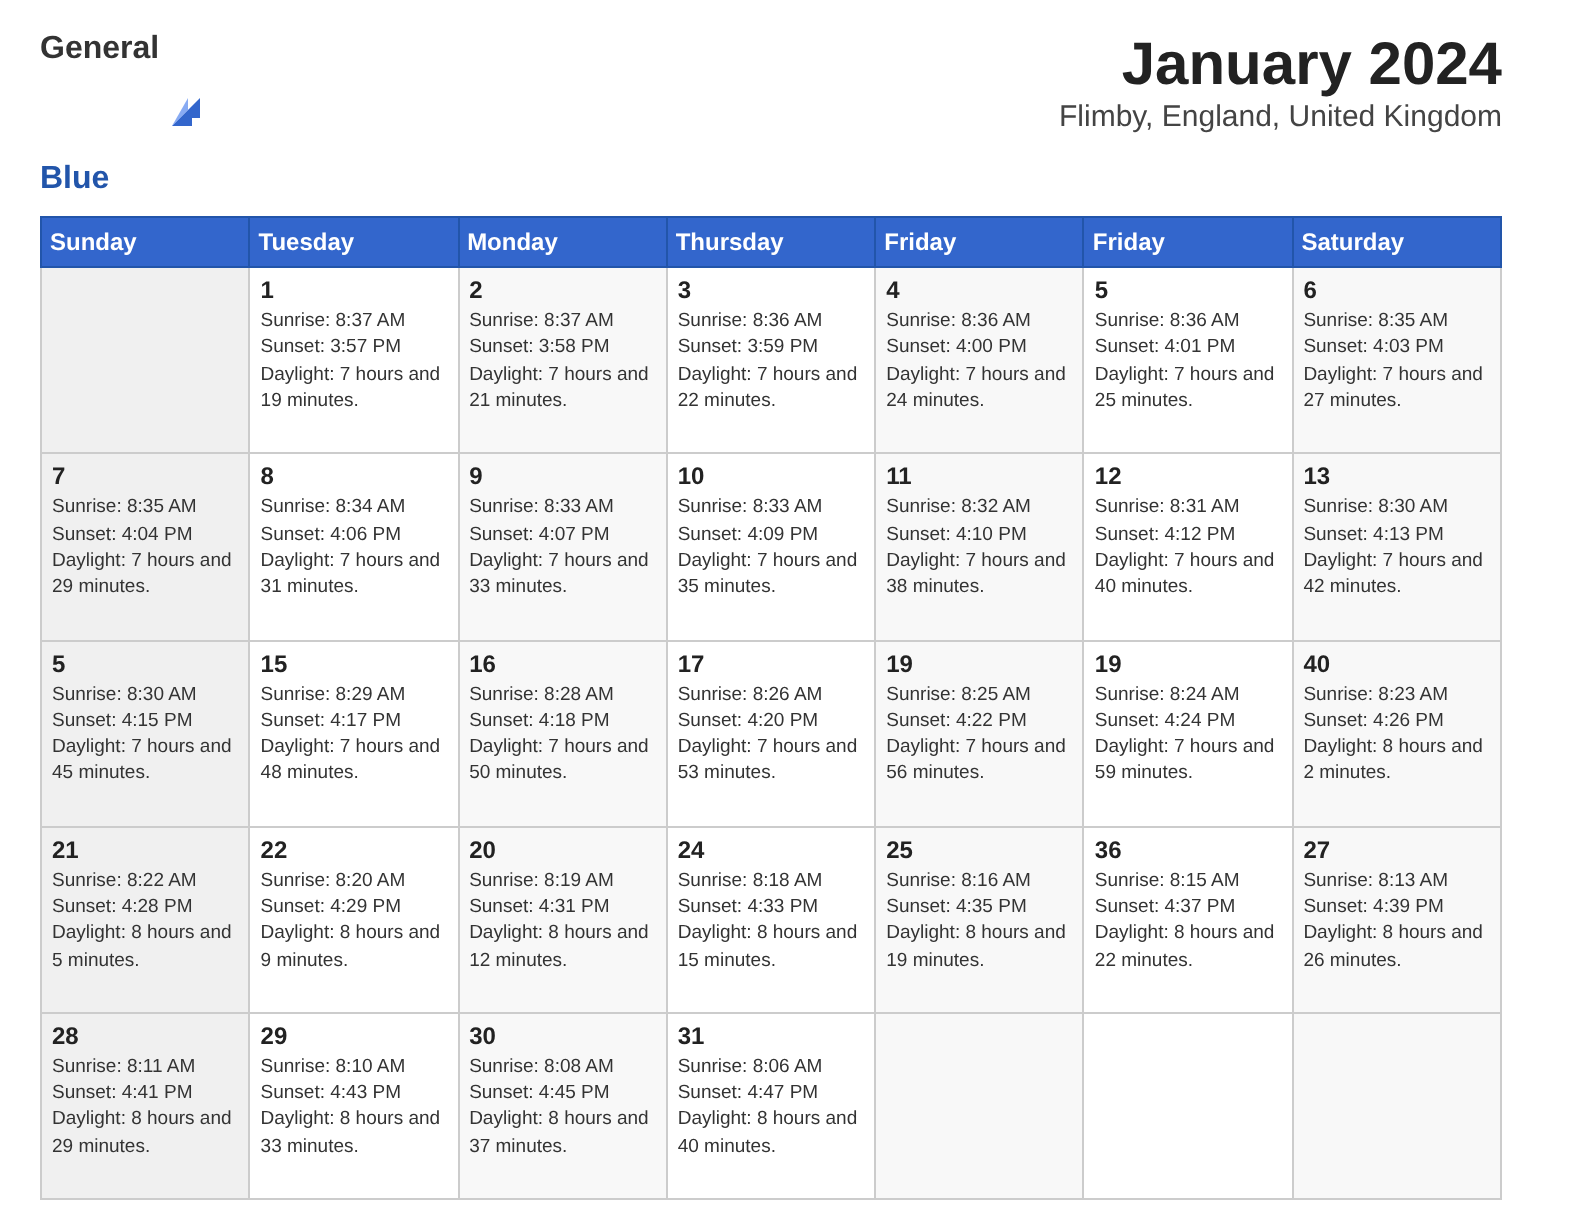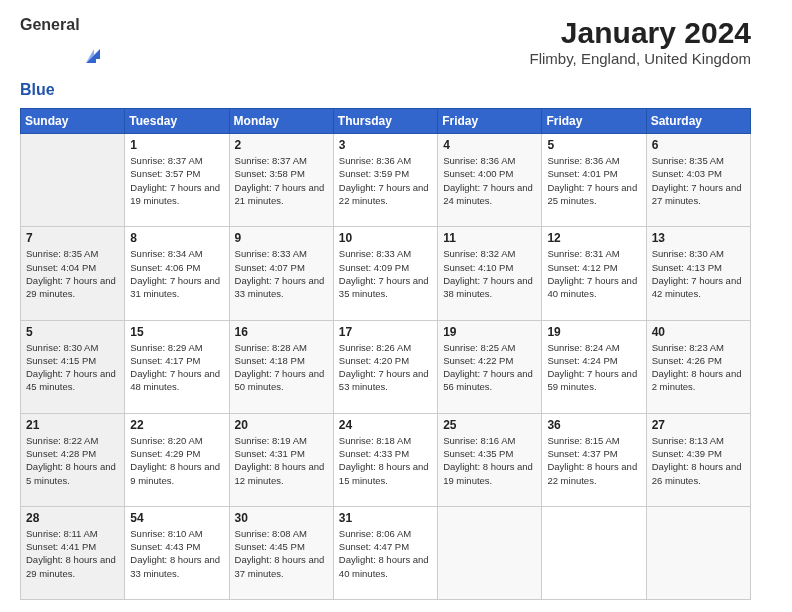--- a/index.html
+++ b/index.html
@@ -263,21 +263,21 @@
             <span class="day-num">27</span>
             <div class="day-info">Sunrise: 8:13 AM<br>Sunset: 4:39 PM<br>Daylight: 8 hours and 26 minutes.</div>
           </td>
         </tr>
         <tr>
           <td class="sunday">
             <span class="day-num">28</span>
             <div class="day-info">Sunrise: 8:11 AM<br>Sunset: 4:41 PM<br>Daylight: 8 hours and 29 minutes.</div>
           </td>
           <td>
-            <span class="day-num">54</span>
+            <span class="day-num">29</span>
             <div class="day-info">Sunrise: 8:10 AM<br>Sunset: 4:43 PM<br>Daylight: 8 hours and 33 minutes.</div>
           </td>
           <td>
             <span class="day-num">30</span>
             <div class="day-info">Sunrise: 8:08 AM<br>Sunset: 4:45 PM<br>Daylight: 8 hours and 37 minutes.</div>
           </td>
           <td>
             <span class="day-num">31</span>
             <div class="day-info">Sunrise: 8:06 AM<br>Sunset: 4:47 PM<br>Daylight: 8 hours and 40 minutes.</div>
           </td>

